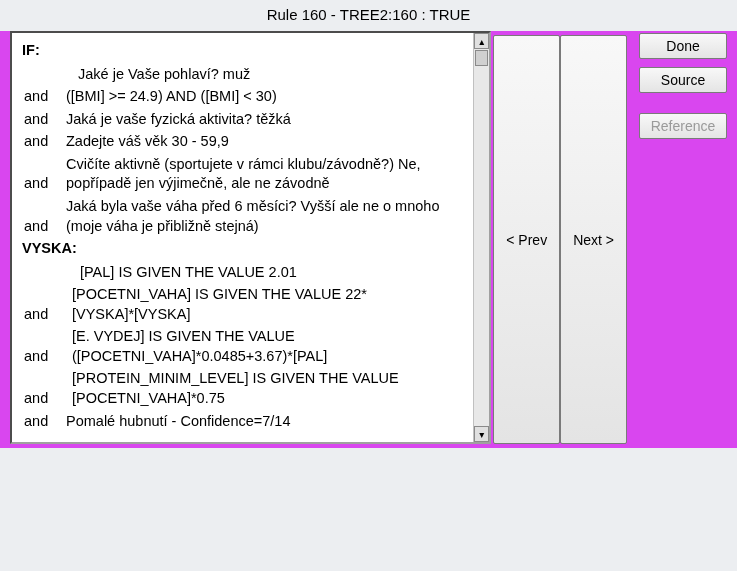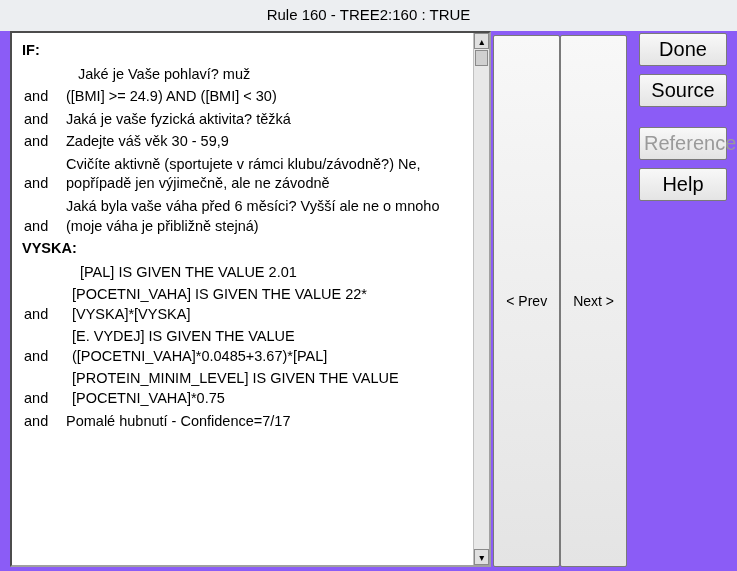--- a/index.html
+++ b/index.html
@@ -7,22 +7,22 @@
     margin: 0;
     padding: 0;
     font-family: Arial, Helvetica, sans-serif;
     background: #eceef1;
     width: 737px;
     height: 571px;
     overflow: hidden;
   }
   .window {
     width: 737px;
-    height: 571px;
-    background: #8b5cf6;
+    height: 448px;
+    background: #d946ef;
     display: flex;
     flex-direction: column;
   }
   .title-bar {
     text-align: center;
     font-size: 15px;
     color: #000;
     padding: 6px 0 8px 0;
     background: #eceef1;
   }
@@ -94,21 +94,21 @@
     width: 88px;
     display: flex;
     flex-direction: column;
     gap: 8px;
     padding-top: 2px;
   }
   .btn {
     background: linear-gradient(#f8f8f8,#e4e4e4);
     border: 1px solid #7a7a7a;
     border-radius: 2px;
-    font-size: 20px;
+    font-size: 14px;
     padding: 4px 4px;
     text-align: center;
     cursor: pointer;
     color: #000;
   }
   .btn.disabled {
     color: #9a9a9a;
     cursor: default;
     margin-top: 12px;
   }
@@ -202,37 +202,36 @@
           <div class="rule-line">
             <span class="rule-op">and</span>
             <span class="rule-text rule-text-inset" style="max-width:350px;">[E. VYDEJ] IS GIVEN THE VALUE ([POCETNI_VAHA]*0.0485+3.67)*[PAL]</span>
           </div>
           <div class="rule-line">
             <span class="rule-op">and</span>
             <span class="rule-text rule-text-inset" style="max-width:400px;">[PROTEIN_MINIM_LEVEL] IS GIVEN THE VALUE [POCETNI_VAHA]*0.75</span>
           </div>
           <div class="rule-line">
             <span class="rule-op">and</span>
-            <span class="rule-text">Pomalé hubnutí - Confidence=7/17</span>
+            <span class="rule-text">Pomalé hubnutí - Confidence=7/14</span>
           </div>
 
         </div>
         <div class="scrollbar-v">
           <div class="scroll-arrow-up">▴</div>
           <div class="scroll-thumb"></div>
           <div class="scroll-arrow-down">▾</div>
         </div>
       </div>
 
       <div class="nav-row">
         <button class="nav-btn">&lt; Prev</button>
         <button class="nav-btn">Next &gt;</button>
       </div>
     </div>
 
     <div class="button-col">
       <button class="btn">Done</button>
       <button class="btn">Source</button>
       <button class="btn disabled">Reference</button>
-      <button class="btn">Help</button>
     </div>
   </div>
 </div>
 
 </body></html>

